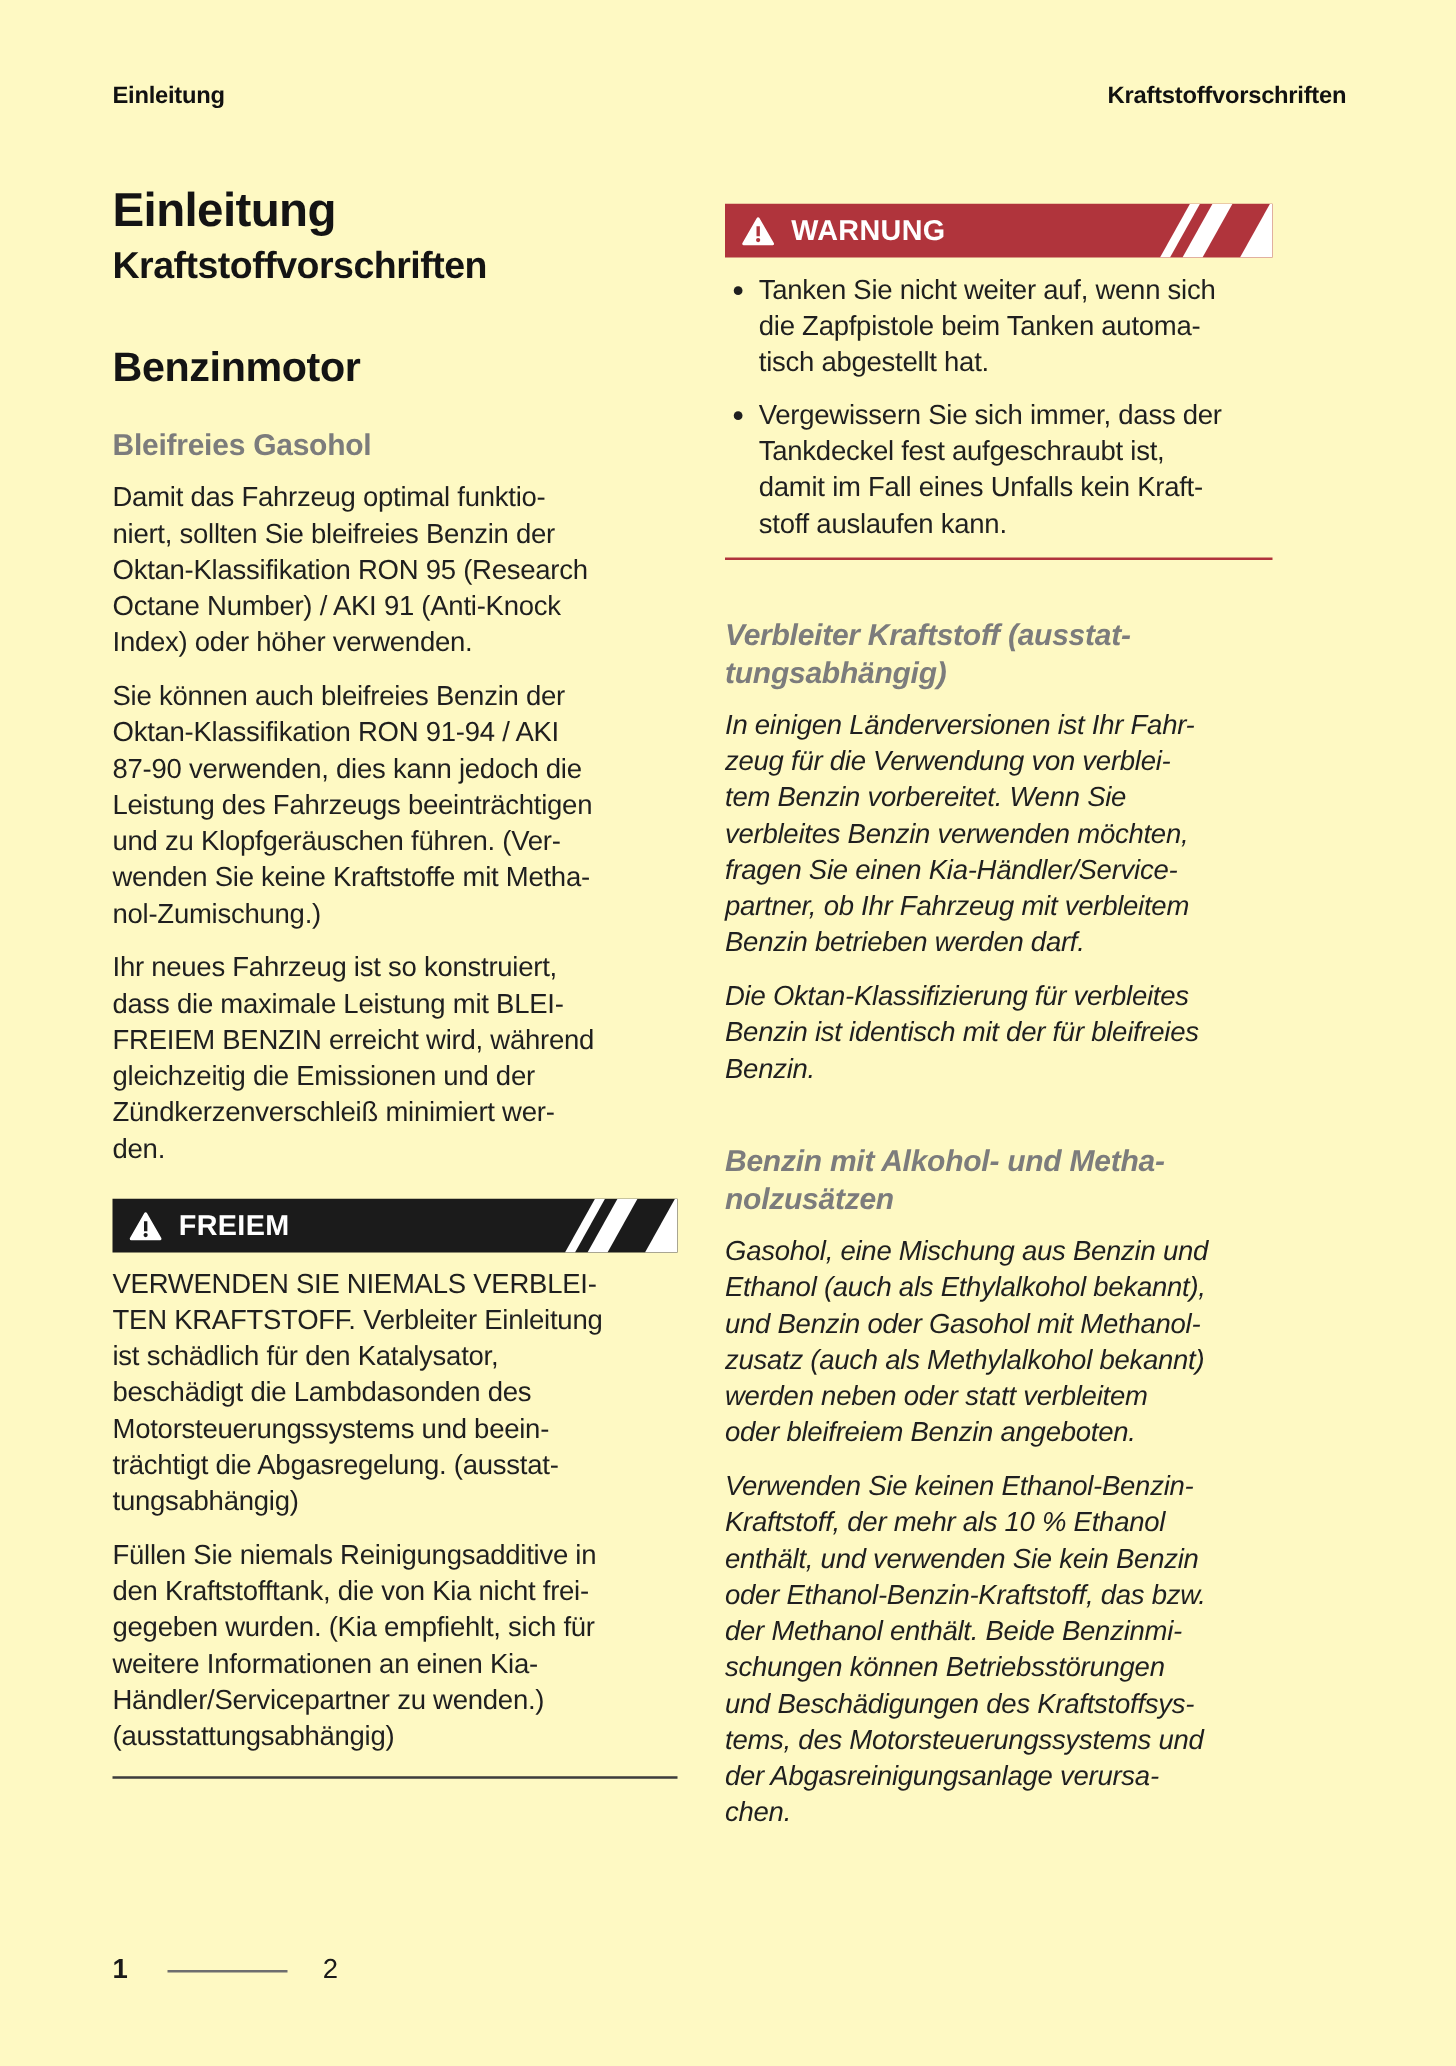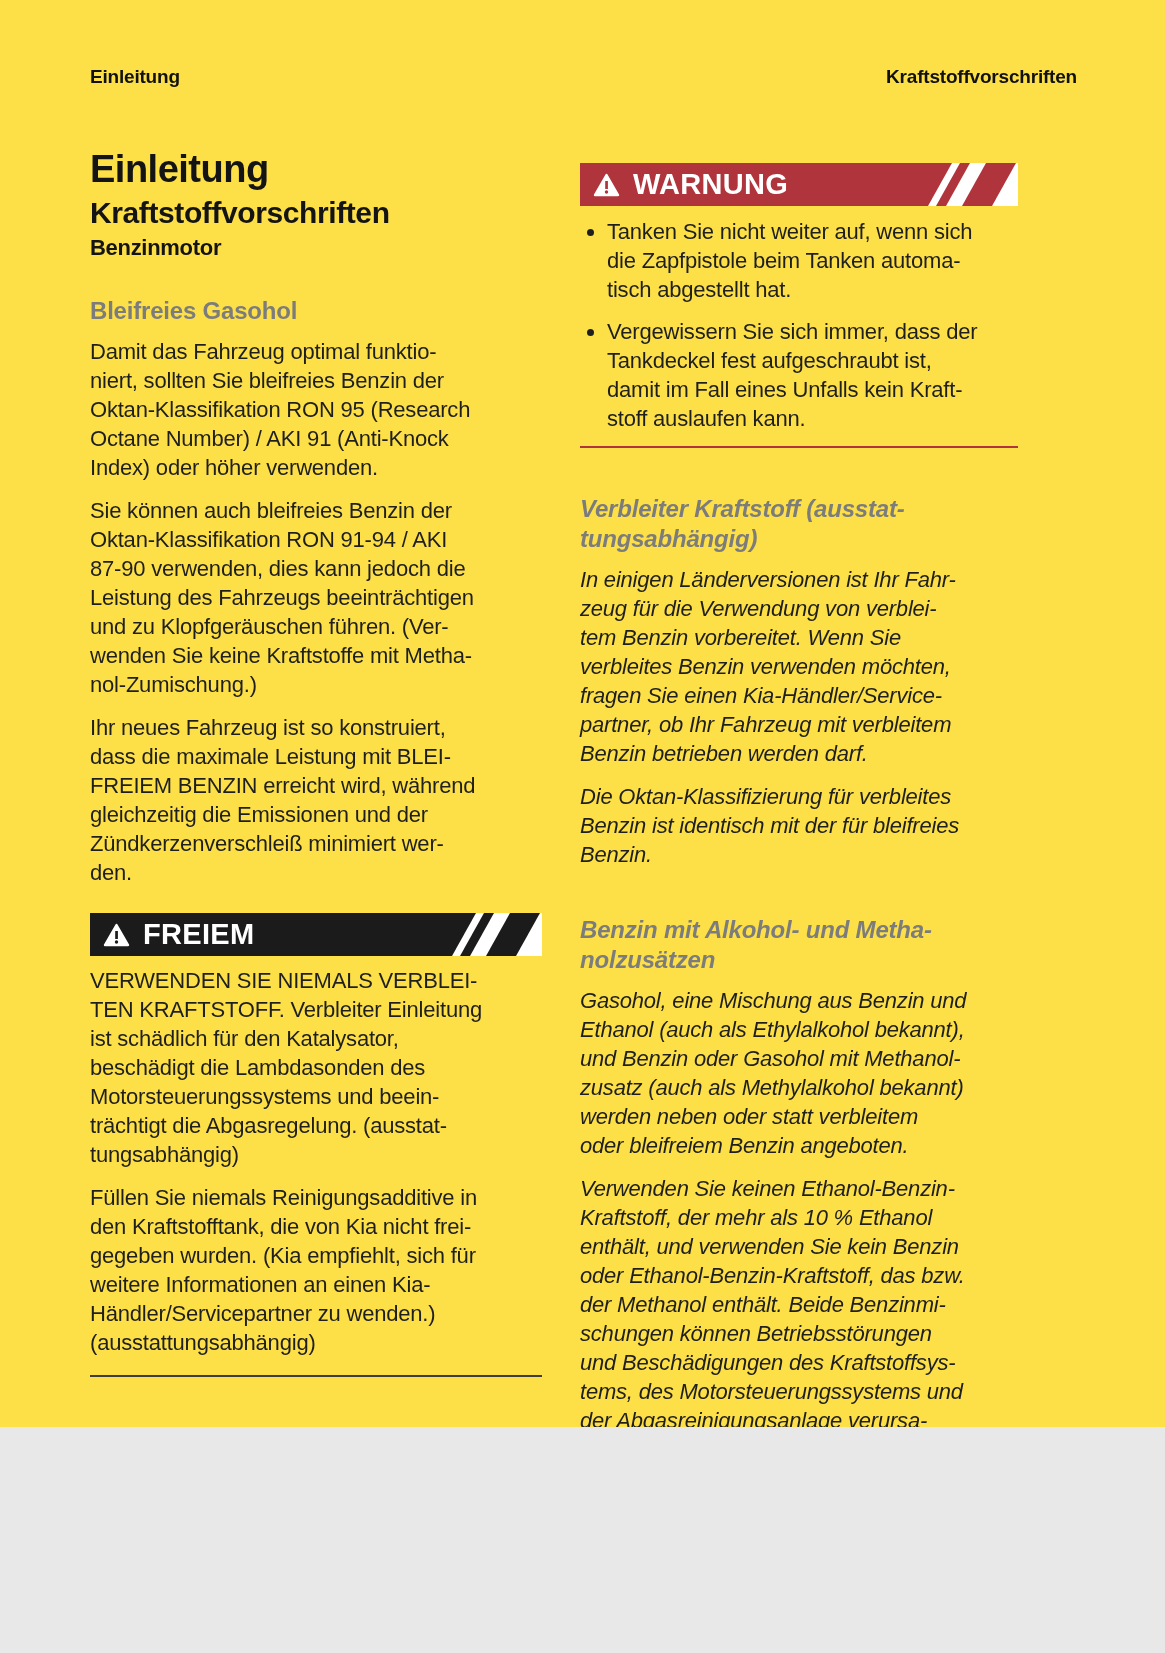--- a/index.html
+++ b/index.html
@@ -1,20 +1,20 @@
 <!DOCTYPE html>
 <html><head>
 <meta charset="utf-8">
 <style>
   html,body { margin:0; padding:0; background:#e8e8e8; }
   .page {
     position:relative;
-    width:1165px; height:1427px;
+    width:1165px; height:1653px;
     margin:0 auto;
-    background:#fde047;
+    background:#fef9c3;
     font-family:"Liberation Sans", sans-serif;
     color:#1f1f1f;
     overflow:hidden;
   }
   .header {
     position:absolute; top:66px; left:90px; right:88px;
     display:flex; justify-content:space-between;
     font-size:19px; font-weight:bold; color:#111;
     letter-spacing:-0.2px;
   }
@@ -24,42 +24,42 @@
 
   .page-title {
     font-size:38px; font-weight:bold; color:#141414;
     line-height:46px; margin-top:6px; letter-spacing:-0.5px;
   }
   .page-subtitle {
     font-size:30px; font-weight:bold; color:#141414;
     line-height:38px; margin-top:2px; letter-spacing:-0.4px;
   }
   .h-section {
-    font-size:22px; font-weight:bold; color:#141414;
-    line-height:32px; letter-spacing:-0.3px;
+    font-size:33px; font-weight:bold; color:#141414;
+    line-height:32px; margin-top:46px; letter-spacing:-0.3px;
   }
   .h-sub {
     font-size:24px; font-weight:bold; color:#7c7c7c;
     line-height:30px; margin-top:32px; white-space:pre-line;
     letter-spacing:-0.2px;
   }
   .p {
     font-size:22px; line-height:29px; color:#1f1f1f;
     margin:11px 0 0 0; white-space:pre-line; letter-spacing:-0.2px;
   }
   .banner {
     position:relative; height:43px;
     display:flex; align-items:center;
     padding-left:13px; gap:13px;
     margin-top:26px;
   }
   .banner-red   { background:#b0343c; color:#b0343c; }
   .banner-black { background:#1b1b1b; color:#1b1b1b; }
   .banner-label {
-    color:#ffffff; font-weight:bold; font-size:29px; letter-spacing:0.3px;
+    color:#ffffff; font-weight:bold; font-size:23px; letter-spacing:0.3px;
     position:relative; z-index:2;
   }
   .banner svg.tri { position:relative; z-index:2; display:block; }
   .stripes { position:absolute; top:0; right:0; height:43px; width:130px; }
 
   .divider-dark { border:0; border-top:2px solid #3d3d3d; margin:18px 0 0 0; }
   .divider-red  { border:0; border-top:2px solid #b0343c; margin:9px 0 0 0; }
 
   .warn-list { margin:11px 0 0 0; padding-left:27px; }
   .warn-list li {

